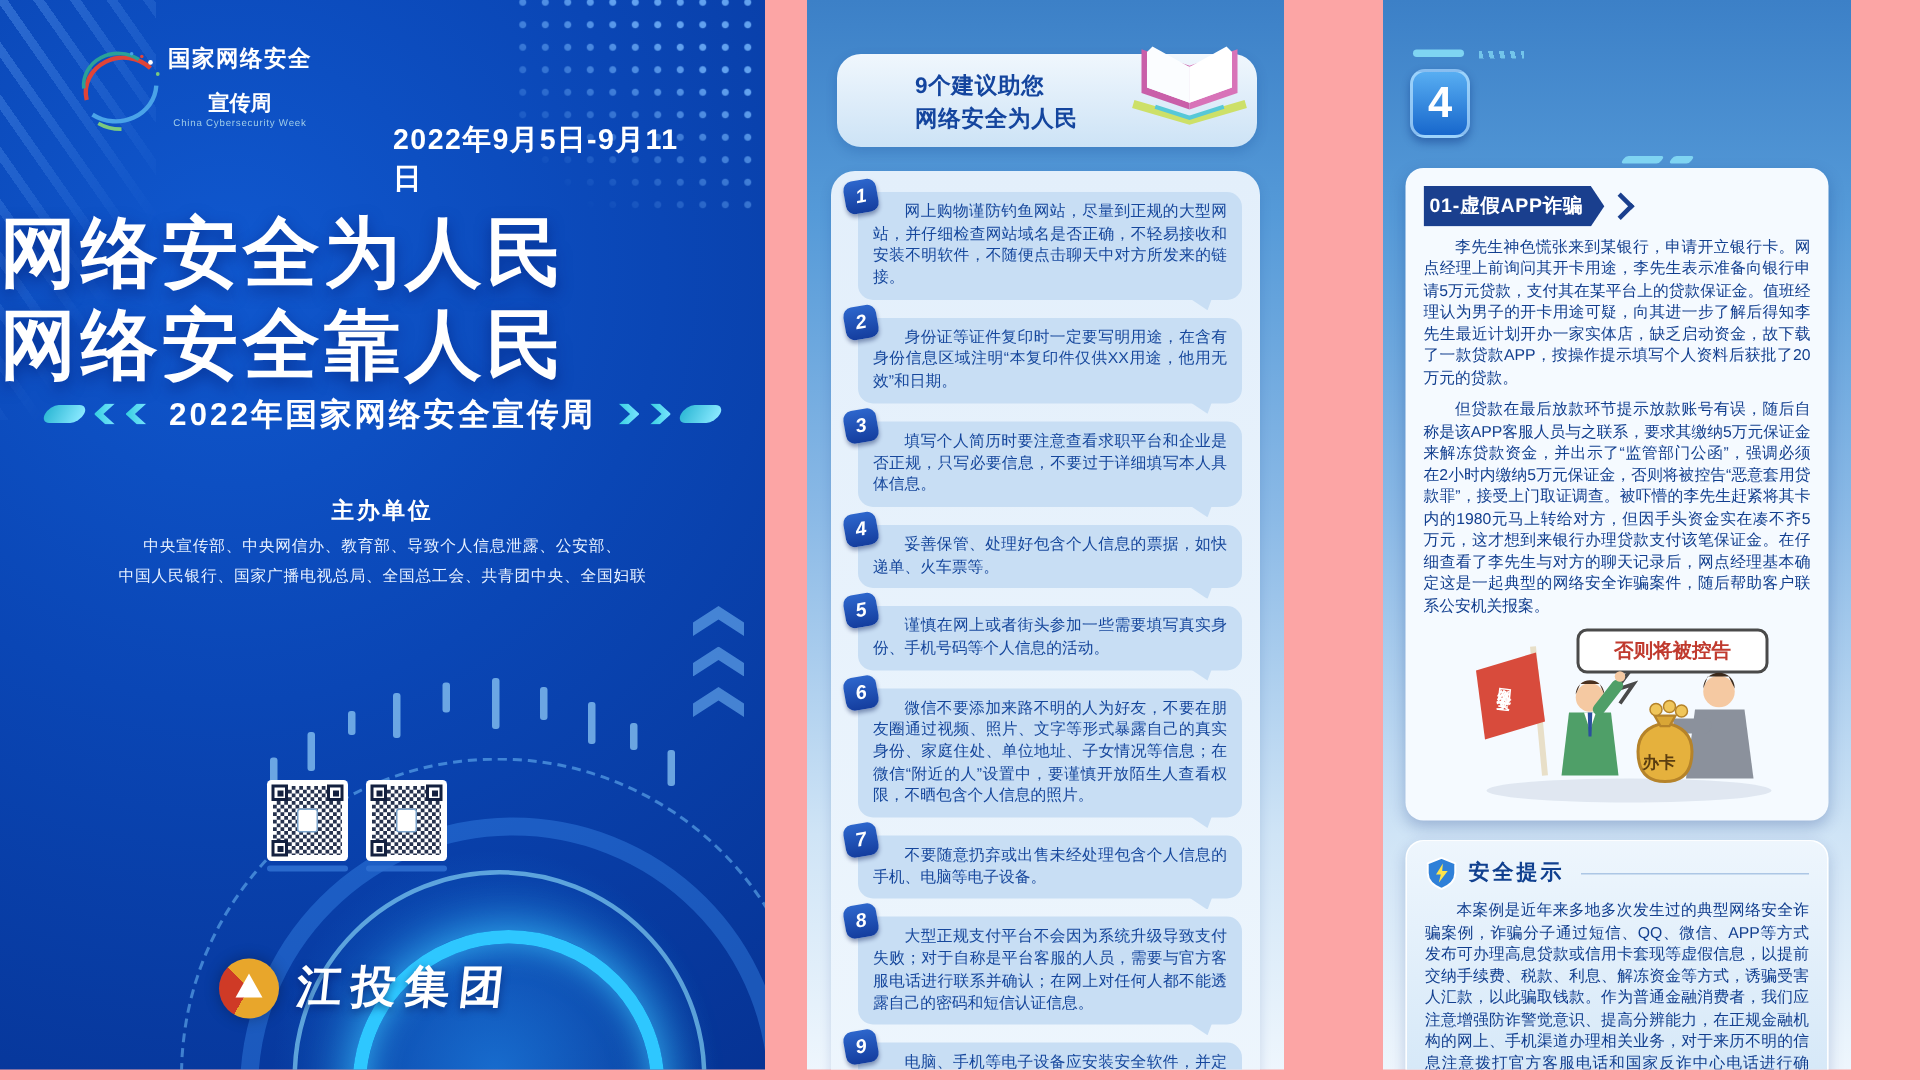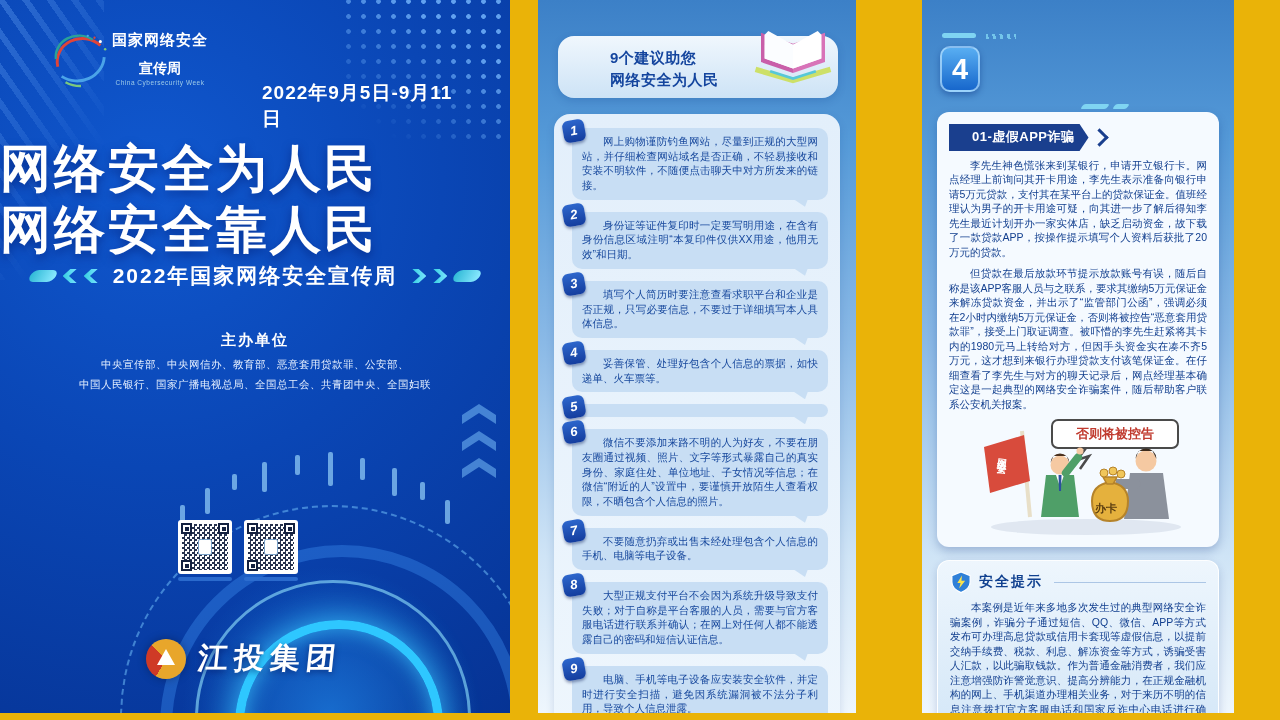--- a/index.html
+++ b/index.html
@@ -1,18 +1,18 @@
 <!DOCTYPE html>
 <html><head>
 <meta charset="utf-8">
 <style>
   html,body{margin:0;padding:0;}
   body{width:1280px;height:720px;overflow:hidden;background:#0d3a97;
        font-family:"Liberation Sans","DejaVu Sans",sans-serif;}
-  .canvas{position:relative;width:1280px;height:720px;background:#eab308;}
+  .canvas{position:relative;width:1280px;height:720px;background:#fca5a5;}
 
   
   .poster{position:absolute;left:0;top:0;width:510px;height:713px;overflow:hidden;
     background:radial-gradient(circle at 30% 25%,#1058cf 0%,#0a46b5 45%,#063394 100%);}
   .stripes{position:absolute;left:-26px;top:-20px;width:130px;height:300px;opacity:.6;
     background:repeating-linear-gradient(55deg,rgba(120,180,255,.55) 0 6px,transparent 6px 20px);
     -webkit-mask-image:linear-gradient(120deg,#000 10%,transparent 75%);
             mask-image:linear-gradient(120deg,#000 10%,transparent 75%);}
   .dots-tr{position:absolute;right:-6px;top:-6px;width:175px;height:150px;
     background-image:radial-gradient(rgba(120,185,255,.8) 2px,transparent 2.7px);
@@ -115,21 +115,21 @@
     text-shadow:0 2px 5px rgba(5,35,110,.5);line-height:1.2;}
   .r-title .t2{color:#ffd84a;font-size:21px;font-weight:900;letter-spacing:2px;
     text-shadow:0 2px 5px rgba(5,35,110,.5);line-height:1.3;}
   .r-slash{position:absolute;left:160px;top:104px;width:26px;height:5px;border-radius:2px;
     background:#7fd4f2;transform:skewX(-35deg);}
   .r-slash::after{content:"";position:absolute;left:32px;top:0;width:14px;height:5px;border-radius:2px;background:#7fd4f2;}
   .case-card{margin:20px 15px 0;border-radius:12px;background:#f5faff;padding:12px 12px 10px;
     box-shadow:0 4px 10px rgba(8,40,120,.25);}
   .case-badge-row{display:flex;align-items:center;}
   .case-badge{display:inline-block;background:#1a3f8e;color:#fff;font-weight:bold;font-size:13px;
-    padding:4px 14px 5px 23px;letter-spacing:.5px;
+    padding:4px 14px 5px 4px;letter-spacing:.5px;
     clip-path:polygon(0 0,calc(100% - 9px) 0,100% 50%,calc(100% - 9px) 100%,0 100%);}
   .case-badge-arrow{width:10px;height:10px;border-top:3px solid #1a3f8e;border-right:3px solid #1a3f8e;
     transform:rotate(45deg);margin-left:4px;}
   .case-card p{margin:7px 0 0;color:#123f8f;font-size:10.5px;line-height:1.38;
     text-align:justify;text-indent:2em;}
   .illus{position:relative;width:244px;height:120px;margin:6px auto 0;}
   .illus-label{position:absolute;font-weight:bold;}
   .lab-bubble{left:104px;top:8px;width:110px;text-align:center;color:#c03a2e;font-size:13px;}
   .lab-flag{left:40px;top:34px;color:#fff;font-size:9.5px;writing-mode:vertical-rl;
     letter-spacing:2px;transform:rotate(6deg);}
@@ -182,21 +182,21 @@
       <span class="chev-l"></span>
       <span class="chev-l"></span>
       <span class="subtitle-text">2022年国家网络安全宣传周</span>
       <span class="chev-r"></span>
       <span class="chev-r"></span>
       <span class="bar"></span>
     </div>
 
     <div class="org-title">主办单位</div>
     <div class="org-lines">
-      <div>中央宣传部、中央网信办、教育部、恶意套用贷款罪、公安部、</div>
+      <div>中央宣传部、中央网信办、教育部、导致个人信息泄露、公安部、</div>
       <div>中国人民银行、国家广播电视总局、全国总工会、共青团中央、全国妇联</div>
     </div>
 
     <div class="chevs-up">
       <i></i>
         <i></i>
         <i></i>
     </div>
 
     <div class="ring glow"></div>
@@ -274,20 +274,21 @@
       <div class="bubble">
         <span class="num">3</span>
         <p>填写个人简历时要注意查看求职平台和企业是否正规，只写必要信息，不要过于详细填写本人具体信息。</p>
       </div>
       <div class="bubble">
         <span class="num">4</span>
         <p>妥善保管、处理好包含个人信息的票据，如快递单、火车票等。</p>
       </div>
       <div class="bubble">
         <span class="num">5</span>
+        <p>谨慎在网上或者街头参加一些需要填写真实身份、手机号码等个人信息的活动。</p>
       </div>
       <div class="bubble">
         <span class="num">6</span>
         <p>微信不要添加来路不明的人为好友，不要在朋友圈通过视频、照片、文字等形式暴露自己的真实身份、家庭住处、单位地址、子女情况等信息；在微信“附近的人”设置中，要谨慎开放陌生人查看权限，不晒包含个人信息的照片。</p>
       </div>
       <div class="bubble">
         <span class="num">7</span>
         <p>不要随意扔弃或出售未经处理包含个人信息的手机、电脑等电子设备。</p>
       </div>
       <div class="bubble">

